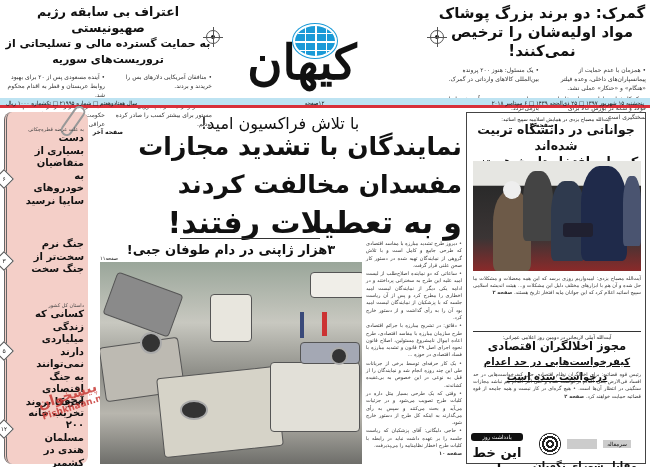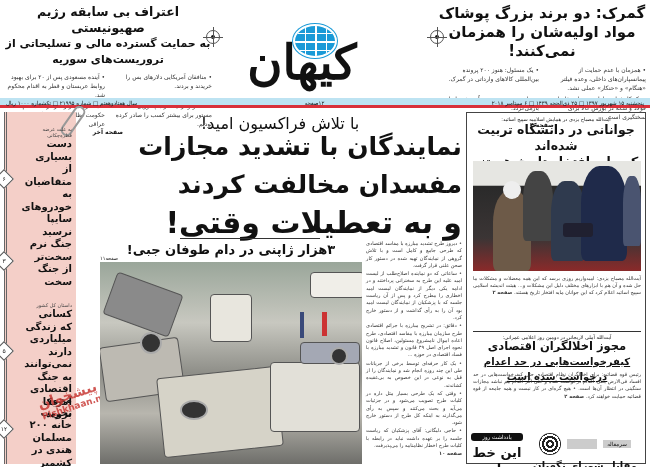--- a/index.html
+++ b/index.html
@@ -23,21 +23,21 @@
 
   .logo { left: 217px; top: 14px; width: 170px; height: 76px; }
   .logo-text { position: absolute; left: 0; top: 20px; width: 170px; text-align: center; font-family: "DejaVu Serif", serif; font-size: 48px; font-weight: bold; line-height: 56px; }
   .globe { position: absolute; left: 76px; top: 10px; width: 44px; height: 34px; border-radius: 50%; background: #1a9ad7; border: 2px solid #fff; box-shadow: 0 0 0 1px #1a9ad7; overflow: hidden; }
   .globe span { position: absolute; background: #fff; }
 
   
   .date-band { left: 0; top: 98px; width: 650px; height: 10px; background: #bde3f2; border-bottom: 3px solid #d9303a; font-size: 5.5px; line-height: 10px; padding: 0 6px; display: flex; justify-content: space-between; }
 
   
-  .sidebar { left: 4px; top: 112px; width: 72px; height: 352px; background: #f4cfc8; border-left: 3px double #666; }
+  .sidebar { left: 4px; top: 112px; width: 84px; height: 352px; background: #f4cfc8; border-left: 3px double #666; border-radius: 8px; }
   .sidebar .item { position: absolute; left: 18px; right: 4px; text-align: right; }
   .sidebar .kicker { font-size: 5px; color: #444; }
   .sidebar .headline { font-size: 10px; font-weight: bold; line-height: 12.5px; }
   .page-badge { position: absolute; left: -10px; width: 14px; height: 14px; transform: rotate(45deg); background: #fff; border: 1px solid #555; }
   .page-badge span { display: block; transform: rotate(-45deg); font-size: 6px; text-align: center; line-height: 12px; }
   .clip { position: absolute; left: 60px; top: -8px; width: 12px; height: 34px; border: 2px solid #999; border-radius: 6px; transform: rotate(35deg); }
   .watermark { position: absolute; left: 38px; top: 385px; color: #c83a36; font-size: 14px; font-weight: bold; transform: rotate(-18deg); opacity: 0.85; }
   .watermark small { display: block; font-size: 9px; }
 
   
@@ -103,21 +103,21 @@
     <span style="left:0;top:7px;width:44px;height:1px;"></span>
     <span style="left:0;top:24px;width:44px;height:1px;"></span>
     <span style="left:10px;top:0;width:1px;height:34px;"></span>
     <span style="left:31px;top:0;width:1px;height:34px;"></span>
   </div>
   <div class="logo-text rtl">کیهان</div>
 </div>
 
 <div class="abs top-story rtl" id="ts-right">
   <div class="title">گمرک: دو برند بزرگ پوشاک</div>
-  <div class="title">مواد اولیه‌شان را همزمان نمی‌کنند!</div>
+  <div class="title">مواد اولیه‌شان را ترخیص نمی‌کنند!</div>
   <div class="bullets">
     <div>• همزمان با عدم حمایت از پیمانسپاران‌های داخلی، وعده فیلتر «هنگام» و «حنکار» عملی نشد.</div>
     <div>• یک مسئول: هنوز ۲۰۰ پرونده بین‌المللی کالاهای وارداتی در گمرک.</div>
     <div>• یک کارشناس بازار: سرمایه تقاضای فولاد و سکه در بورس کالا برای سختگیری است.</div>
     <div>• منابع هندی: هند تدریجاً به نفت ایران بازمی‌گردد.</div>
   </div>
   <div class="page-ref">صفحه ۴</div>
 </div>
 
 <div class="abs date-band rtl">
@@ -160,21 +160,21 @@
     </div>
 </div>
 <div class="watermark">
   <span>پیشخوان</span>
   <small>Pishkhaan.net</small>
 </div>
 
 <div class="abs kicker-main rtl">با تلاش فراکسیون امید!</div>
 <div class="abs headline-main rtl">
   <div style="font-size:25px;">نمایندگان با تشدید مجازات مفسدان مخالفت کردند</div>
-  <div>و به تعطیلات وقتی!</div>
+  <div>و به تعطیلات رفتند!</div>
 </div>
 <div class="abs rule"></div>
 <div class="abs photo-title rtl">۳هزار ژاپنی در دام طوفان جبی!</div>
 <div class="abs photo-page rtl">صفحه۱۱</div>
 
 <div class="abs photo">
   <div class="car" style="left:8px;top:20px;width:70px;height:45px;transform:rotate(20deg);background:#8a8a8a;"></div>
   <div class="car" style="left:110px;top:32px;width:42px;height:48px;background:#e8e6de;"></div>
   <div class="car" style="left:210px;top:10px;width:55px;height:26px;background:#f0eee8;"></div>
   <div class="car" style="left:2px;top:80px;width:80px;height:55px;transform:rotate(-8deg);background:#bdbab2;"></div>

